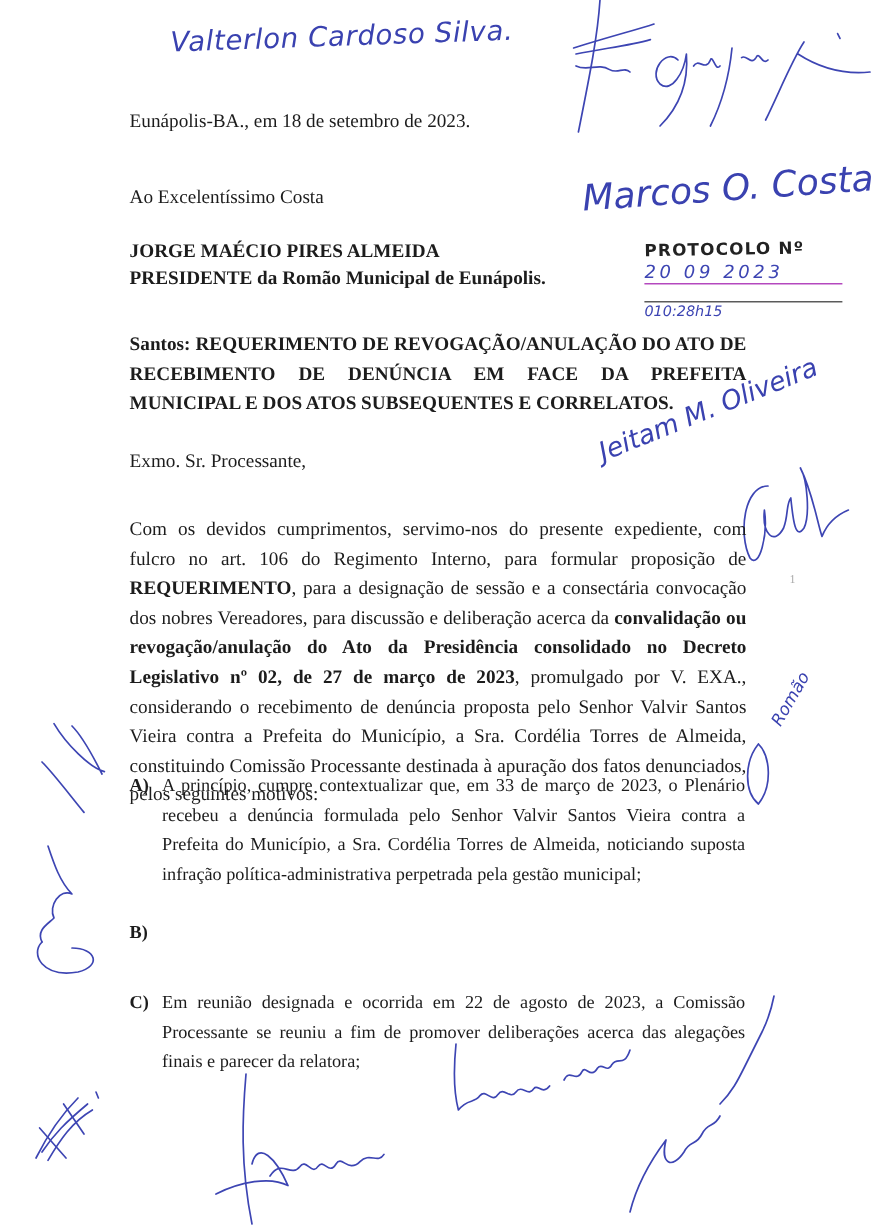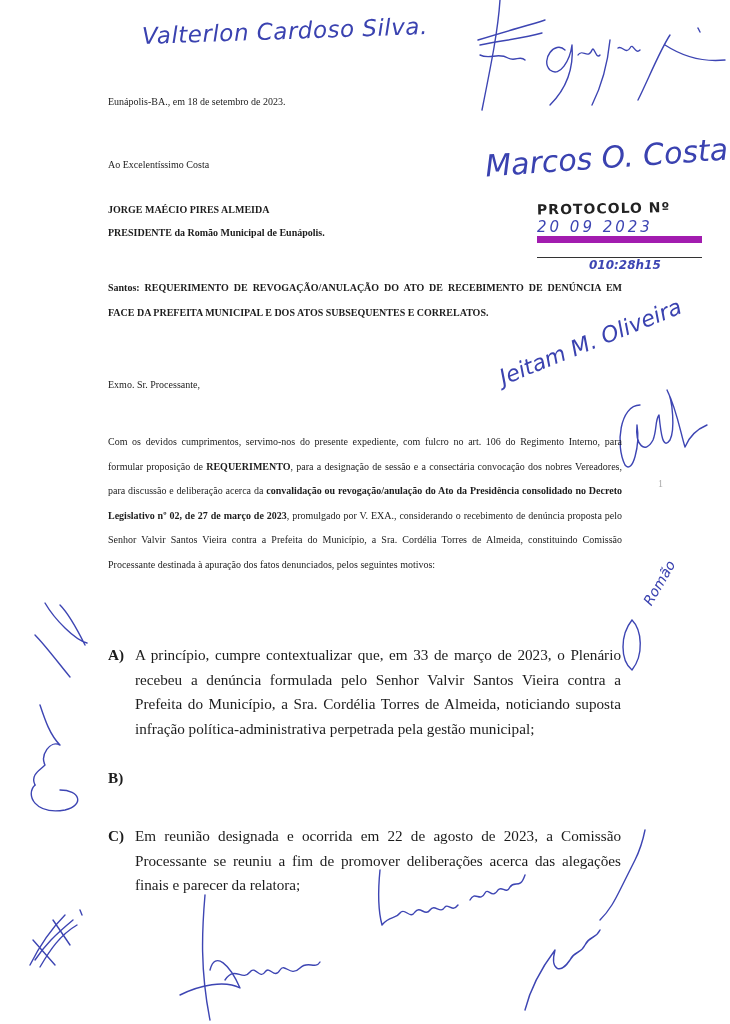--- a/index.html
+++ b/index.html
@@ -1,20 +1,20 @@
 <!DOCTYPE html>
 <html><head>
 <meta charset="utf-8">
 <style>
   html, body { margin: 0; padding: 0; }
   body {
     width: 730px; height: 1024px; background: #ffffff; position: relative; overflow: hidden;
     font-family: "Liberation Serif", "DejaVu Serif", serif; color: #1c1c1c;
   }
-  .txt { position: absolute; font-size: 10px; line-height: 24.6px; }
+  .txt { position: absolute; font-size: 16px; line-height: 24.6px; }
   .just { text-align: justify; text-align-last: auto; }
   .b { font-weight: bold; }
   .sig { position: absolute; font-family: "DejaVu Sans", sans-serif; color: #3a42b0; font-style: italic; }
   .stamp { position: absolute; font-family: "DejaVu Sans", sans-serif; font-weight: bold; color: #222; }
   svg.ink { position: absolute; overflow: visible; }
   svg.ink path { fill: none; stroke: #3d45b3; stroke-width: 1.4; stroke-linecap: round; stroke-linejoin: round; }
   .item { position: absolute; left: 135px; width: 486px; font-size: 15.2px; line-height: 24.6px; text-align: justify; }
   .item .lbl { position: absolute; left: -27px; top: 0; font-weight: bold; }
 </style>
 </head>
@@ -40,23 +40,23 @@
 
 <div class="sig" style="left:485px; top:140px; font-size:30px; transform:rotate(-4deg);">Marcos O. Costa</div>
 
 <div class="txt b" style="left:108px; top:198px;">JORGE MAÉCIO PIRES ALMEIDA</div>
 <div class="txt" style="left:108px; top:221px;">
   <span class="b">PRESIDENTE</span><span class="b"> da Romão Municipal de Eunápolis.</span>
 </div>
 
 <div class="stamp" style="left:537px; top:200px; width:180px; height:80px;">
   <div style="font-size:14px; letter-spacing:1px; transform:rotate(-1deg);">PROTOCOLO Nº</div>
-  <div style="font-family:'DejaVu Sans',sans-serif; font-weight:normal; font-style:italic; color:#3d45b3; font-size:15px; border-bottom:7px solid #a21caf; width:165px; letter-spacing:3px; margin-top:2px;">20 09 2023</div>
+  <div style="font-family:'DejaVu Sans',sans-serif; font-weight:normal; font-style:italic; color:#3d45b3; font-size:15px; border-bottom:1px solid #a21caf; width:165px; letter-spacing:3px; margin-top:2px;">20 09 2023</div>
   <div style="border-bottom:1px solid #333; width:165px; height:14px;"></div>
-  <div style="font-family:'DejaVu Sans',sans-serif; font-weight:bold; font-style:italic; color:#3d45b3; font-size:12px; margin-left:52px;">010:28h15</div>
+  <div style="font-family:'DejaVu Sans',sans-serif; font-weight:normal; font-style:italic; color:#3d45b3; font-size:12px; ">010:28h15</div>
 </div>
 
 <div class="txt b just" style="left:108px; top:276px; width:514px;">
   <span>Santos:</span><span> REQUERIMENTO DE REVOGAÇÃO/ANULAÇÃO DO ATO DE RECEBIMENTO DE DENÚNCIA EM FACE DA PREFEITA MUNICIPAL E DOS ATOS SUBSEQUENTES E CORRELATOS.</span>
 </div>
 
 <div class="sig" style="left:505px; top:365px; font-size:22px; transform:rotate(-22deg); transform-origin:left bottom; white-space:nowrap;">Jeitam M. Oliveira</div>
 
 <div class="txt" style="left:108px; top:373px;">Exmo. Sr. Processante,</div>
 

